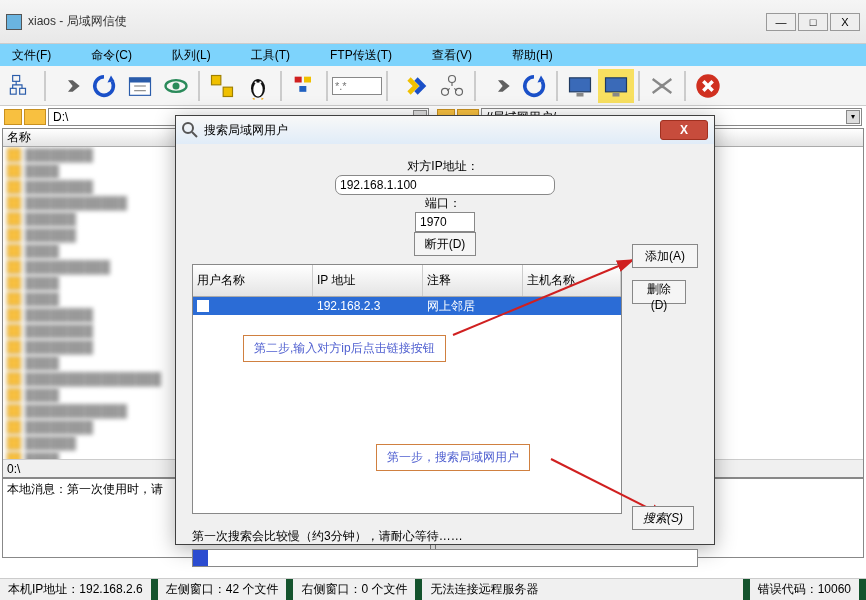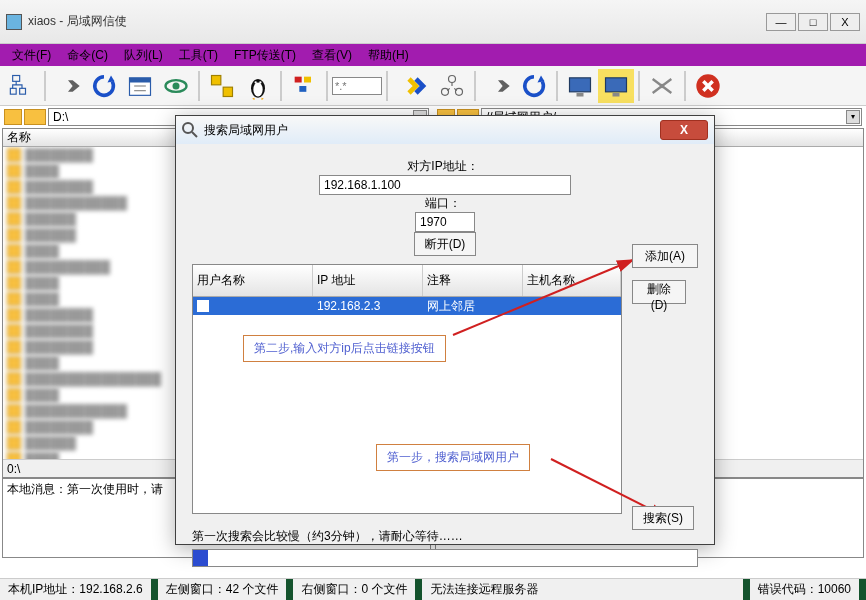--- a/index.html
+++ b/index.html
@@ -6,21 +6,21 @@
 body { background: #fff; width: 866px; height: 600px; position: relative; overflow: hidden; }
 
 
 .window-titlebar { height: 44px; background: linear-gradient(to bottom, #f5f5f5, #e8e8e8); border-bottom: 1px solid #ccc; display: flex; align-items: center; padding: 0 6px; }
 .window-titlebar .title-icon { width: 16px; height: 16px; background: #6ab4e0; margin-right: 6px; border: 1px solid #555; }
 .window-titlebar .title-text { flex: 1; color: #333; }
 .window-controls { display: flex; gap: 2px; }
 .win-btn { width: 30px; height: 18px; border: 1px solid #999; background: #eee; text-align: center; font-size: 11px; line-height: 16px; cursor: pointer; }
 
 
-.menubar { height: 22px; display: flex; align-items: center; padding: 0 4px; background: #a21caf; }
+.menubar { height: 22px; display: flex; align-items: center; padding: 0 4px; background: #7dd3fc; gap: 24px; }
 .menu-item { padding: 2px 8px; cursor: pointer; }
 
 
 .toolbar { height: 40px; display: flex; align-items: center; background: #f5f5f5; padding: 0 4px; border-bottom: 1px solid #ccc; }
 .toolbar .sep { width: 2px; height: 30px; background: #ccc; margin: 0 4px; }
 .tool-btn { width: 36px; height: 34px; display: flex; align-items: center; justify-content: center; cursor: pointer; border: 1px solid transparent; }
 .tool-input { width: 50px; height: 18px; border: 1px solid #888; font-size: 11px; padding: 0 2px; }
 
 
 .address-row { display: flex; height: 22px; }
@@ -63,21 +63,21 @@
 .list-headers > div { border-right: 1px solid #ccc; padding: 0 4px; display: flex; align-items: center; }
 .list-row { display: flex; height: 18px; background: #2b6cd6; color: #fff; }
 .list-row > div { padding: 0 4px; display: flex; align-items: center; }
 .dlg-right-btns { position: absolute; right: 16px; top: 100px; display: flex; flex-direction: column; gap: 12px; }
 .annotation { position: absolute; border: 1px solid #d08040; background: #fff; color: #5060d0; padding: 4px 10px; }
 .arrow-svg { position: absolute; pointer-events: none; }
 .progress-row { padding: 4px 16px 8px; }
 .progress-text { margin-bottom: 4px; }
 .progress-bar { height: 18px; border: 1px solid #888; background: #fff; position: relative; }
 .progress-fill { height: 100%; width: 3%; background: #2b4cd0; }
-.dlg-bottom-btn { position: absolute; right: 20px; bottom: 14px; height: 24px; padding: 0 10px; border: 1px solid #888; background: #f5f5f5; cursor: pointer; }
+.dlg-bottom-btn { position: absolute; right: 20px; bottom: 14px; height: 24px; padding: 0 10px; border: 1px solid #888; background: #f5f5f5; cursor: pointer; font-style: italic; }
 
 
 .svg-icon { width: 28px; height: 28px; }
 </style>
 </head>
 <body>
 
 <div class="window-titlebar">
   <div class="title-icon"></div>
   <span class="title-text">xiaos - 局域网信使</span>
@@ -289,21 +289,21 @@
         <circle cx="6" cy="6" r="5" fill="none" stroke="#555" stroke-width="2"></circle>
         <line x1="10" y1="10" x2="15" y2="15" stroke="#555" stroke-width="2"></line>
       </svg>
     <span>搜索局域网用户</span>
     <div style="flex:1"></div>
     <div class="dialog-close">X</div>
   </div>
   <div class="dialog-body">
     <div class="form-row">
       <span class="form-label">对方IP地址：</span>
-      <input class="form-input" style="width: 252px;" value="192.168.1.100">
+      <input class="form-input" style="width: 220px; border-radius: 7px;" value="192.168.1.100">
       <span style="width:30px"></span>
       <span class="form-label">端口：</span>
       <input class="form-input" style="width: 60px;" value="1970">
       <span style="flex:1"></span>
       <button class="form-btn">断开(D)</button>
     </div>
 
     <div class="listbox">
       <div class="list-headers">
         <div style="width:120px">用户名称</div>

